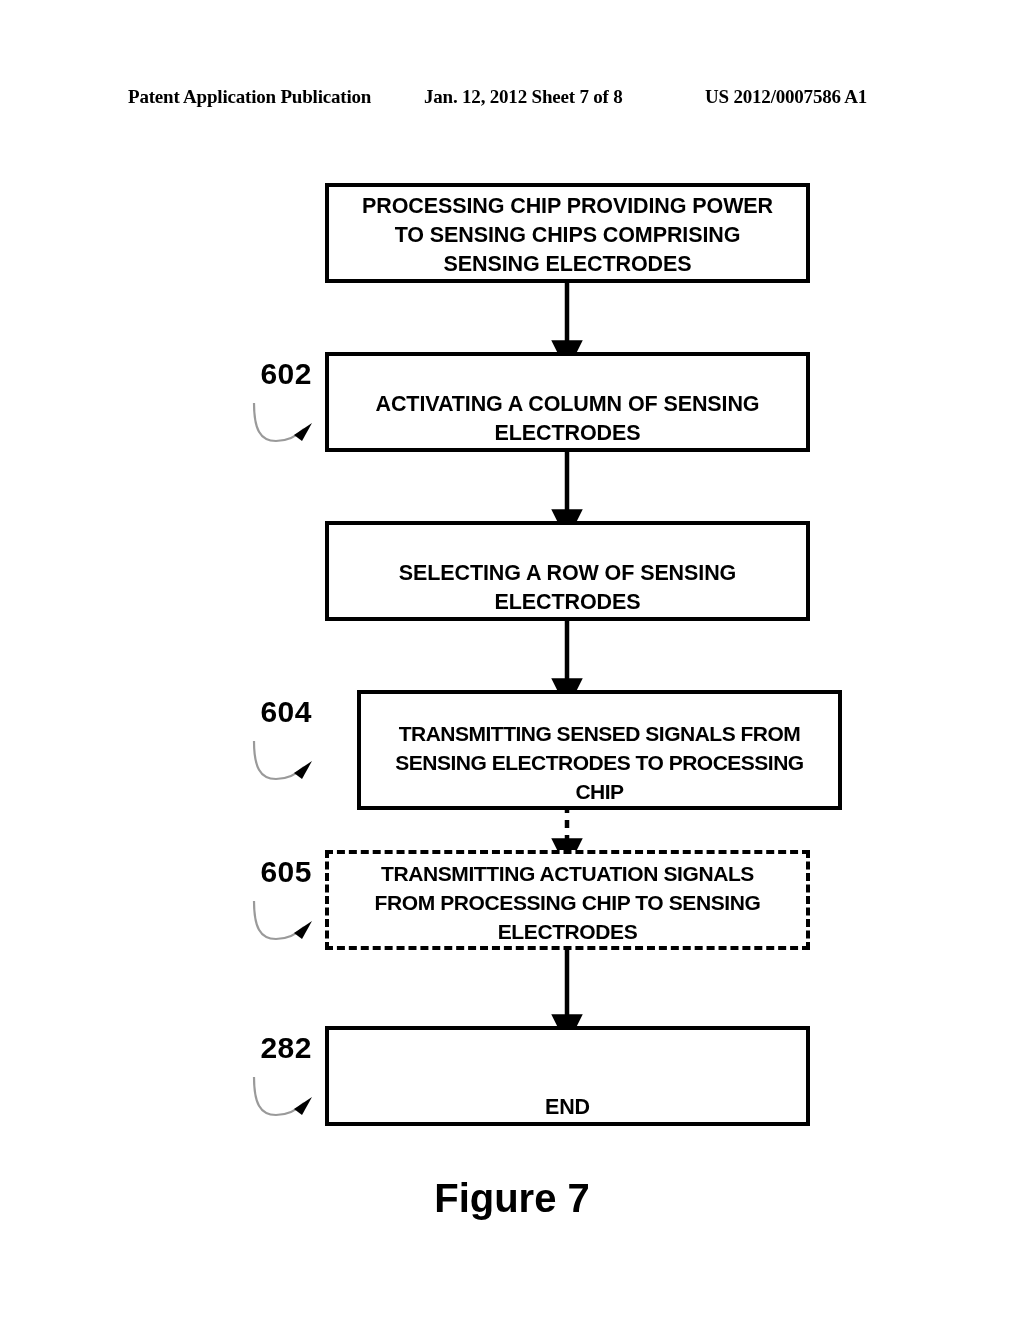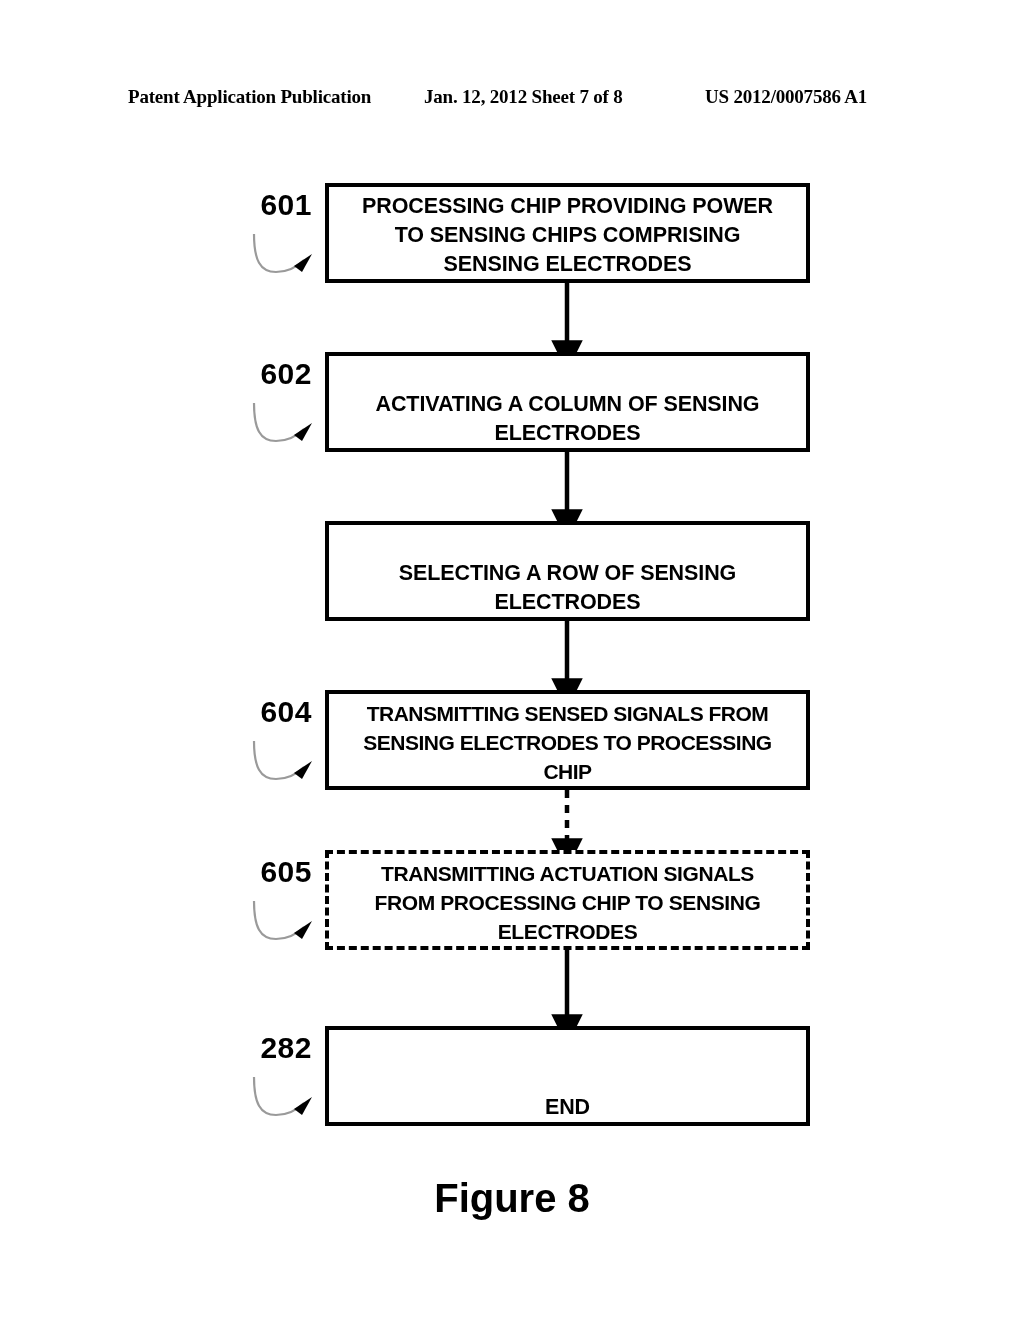--- a/index.html
+++ b/index.html
@@ -82,21 +82,21 @@
     border: 4px solid #000000;
   }
   .step.dashed {
     border: 4px dashed #000000;
   }
 
   
   #step-601 { top: 183px; height: 100px; }
   #step-602 { top: 352px; height: 100px; }
   #step-603 { top: 521px; height: 100px; }
-  #step-604 { top: 690px; height: 100px; }
+  #step-604 { top: 690px; height: 120px; margin-left: 32px; }
   #step-605 { top: 850px; height: 100px; }
   #step-606 { top: 1026px; height: 100px; }
 
   #step-604 .step-text { font-size: 21px; letter-spacing: -0.5px; }
   #step-605 .step-text { font-size: 21px; letter-spacing: -0.4px; }
   #step-606 .step-text { font-size: 21.5px; }
 
   
   .connector {
     position: absolute;
@@ -206,27 +206,20 @@
   <div class="step dashed" id="step-605">
     <span class="step-text">TRANSMITTING ACTUATION SIGNALS
 FROM PROCESSING CHIP TO SENSING
 ELECTRODES</span>
   </div>
 
   <div class="step solid" id="step-606">
     <span class="step-text">END</span>
   </div>
 
-  <div class="ref" id="ref-601">
-    <span class="ref-num">601</span>
-    <svg class="ref-lead" width="110" height="110" viewBox="0 0 110 110">
-      <path d="M26,46 C26,72 32,84 48,84 C60,84 68,80 76,72" fill="none" stroke="#9a9a9a" stroke-width="2.2"></path>
-      <polygon points="66,78 84,66 74,84" fill="#000000"></polygon>
-    </svg>
-  </div>
 
   <div class="ref" id="ref-602">
     <span class="ref-num">602</span>
     <svg class="ref-lead" width="110" height="110" viewBox="0 0 110 110">
       <path d="M26,46 C26,72 32,84 48,84 C60,84 68,80 76,72" fill="none" stroke="#9a9a9a" stroke-width="2.2"></path>
       <polygon points="66,78 84,66 74,84" fill="#000000"></polygon>
     </svg>
   </div>
 
 
@@ -249,13 +242,13 @@
   <div class="ref" id="ref-606">
     <span class="ref-num">282</span>
     <svg class="ref-lead" width="110" height="110" viewBox="0 0 110 110">
       <path d="M26,46 C26,72 32,84 48,84 C60,84 68,80 76,72" fill="none" stroke="#9a9a9a" stroke-width="2.2"></path>
       <polygon points="66,78 84,66 74,84" fill="#000000"></polygon>
     </svg>
   </div>
 
 </div>
 
-<div id="figure-caption">Figure 8</div>
+<div id="figure-caption">Figure 7</div>
 
 </body></html>

